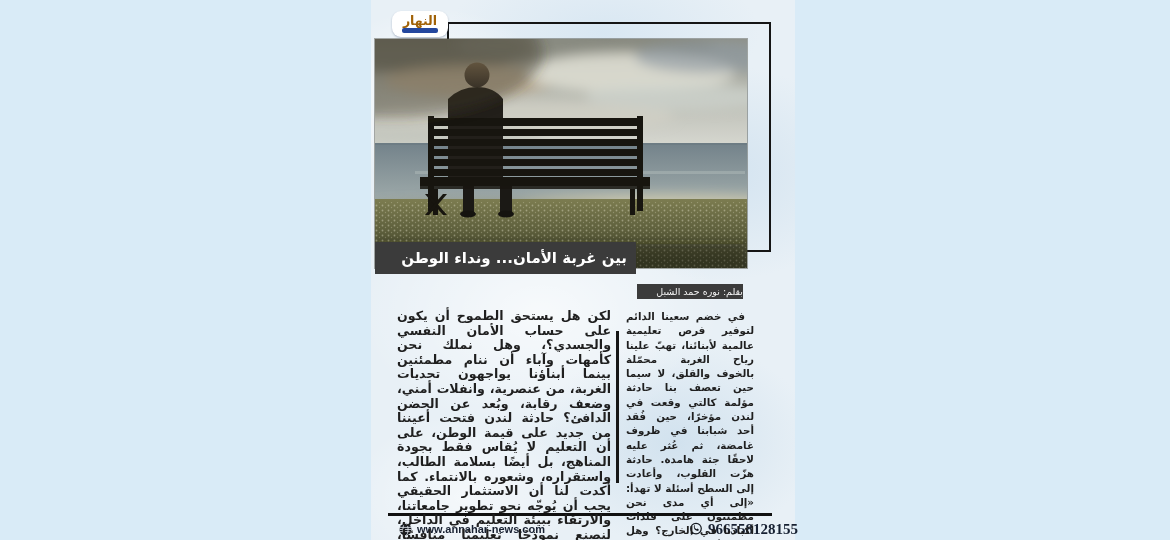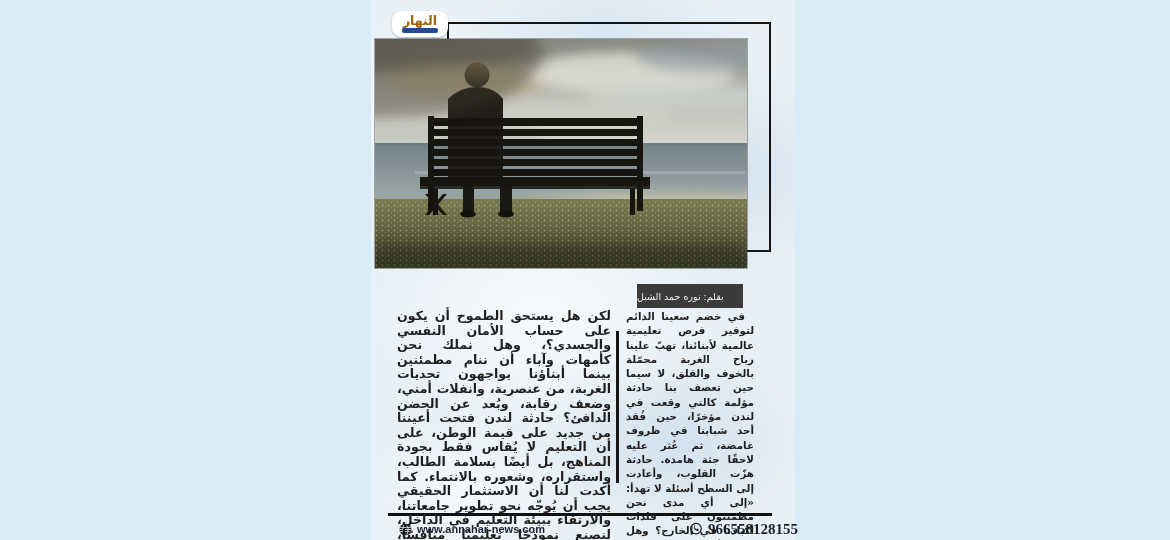--- a/index.html
+++ b/index.html
@@ -56,23 +56,23 @@
   .headline-bar{
     position:absolute;left:4px;top:242px;width:261px;height:32px;
     background:#3b3b3b;z-index:4;
     display:flex;align-items:center;direction:rtl;
     padding:0 9px;box-sizing:border-box;
   }
   .headline-text{
     color:#ffffff;font-weight:700;font-size:15px;white-space:nowrap;letter-spacing:0;
   }
   .byline-bar{
-    position:absolute;left:266px;top:284px;width:106px;height:24px;
+    position:absolute;left:266px;top:284px;width:106px;height:15px;
     background:#3b3b3b;z-index:4;
-    display:flex;align-items:center;justify-content:flex-end;direction:rtl;
+    display:flex;align-items:center;justify-content:flex-start;direction:rtl;
   }
   .byline-text{color:#f2f2f2;font-size:9.5px;font-weight:500;white-space:nowrap;}
 
   
   .col{
     position:absolute;direction:rtl;text-align:justify;color:#1f1f1f;z-index:3;
   }
   .col-first{ 
     left:255px;top:309px;width:128px;height:202px;
     font-size:10.3px;line-height:14.3px;font-weight:600;
@@ -196,20 +196,23 @@
           <path d="M68,155 L72,155 L54,176 L50,176 Z"></path>
         </g>
 
         <g filter="url(#soft)">
           <ellipse cx="18" cy="14" rx="150" ry="65" fill="#3b382a" opacity="0.4"></ellipse>
           <rect x="0" y="205" width="372" height="30" fill="#232515" opacity="0.45"></rect>
         </g>
       </svg>
     </div>
 
+    <div class="headline-bar">
+      <span class="headline-text">بين غربة الأمان... ونداء الوطن</span>
+    </div>
 
     <div class="byline-bar">
       <span class="byline-text">بقلم: نوره حمد الشبل</span>
     </div>
 
     <div class="col col-first">في خضم سعينا الدائم لتوفير فرص تعليمية عالمية لأبنائنا، تهبّ علينا رياح الغربة محمّلة بالخوف والقلق، لا سيما حين تعصف بنا حادثة مؤلمة كالتي وقعت في لندن مؤخرًا، حين فُقد أحد شبابنا في ظروف غامضة، ثم عُثر عليه لاحقًا جثة هامدة. حادثة هزّت القلوب، وأعادت إلى السطح أسئلة لا تهدأ: «إلى أي مدى نحن مطمئنون على فلذات أكبادنا في الخارج؟ وهل بات الأمان رفاهية خارج حدود الوطن؟» كثيرون يختارون الابتعاث والتعلّم خارج البلاد، بدافع البحث عن التميّز الأكاديمي والانفتاح على العالم، وهذا بلا شك طموح مشروع.</div>
     <div class="col-divider"></div>
     <div class="col col-second">لكن هل يستحق الطموح أن يكون على حساب الأمان النفسي والجسدي؟، وهل نملك نحن كأمهات وآباء أن ننام مطمئنين بينما أبناؤنا يواجهون تحديات الغربة، من عنصرية، وانفلات أمني، وضعف رقابة، وبُعد عن الحضن الدافئ؟ حادثة لندن فتحت أعيننا من جديد على قيمة الوطن، على أن التعليم لا يُقاس فقط بجودة المناهج، بل أيضًا بسلامة الطالب، واستقراره، وشعوره بالانتماء. كما أكدت لنا أن الاستثمار الحقيقي يجب أن يُوجّه نحو تطوير جامعاتنا، والارتقاء ببيئة التعليم في الداخل، لنصنع نموذجًا تعليميًا منافسًا، يغنينا عن الغربة.</div>
 
     <div class="footer-rule"></div>

